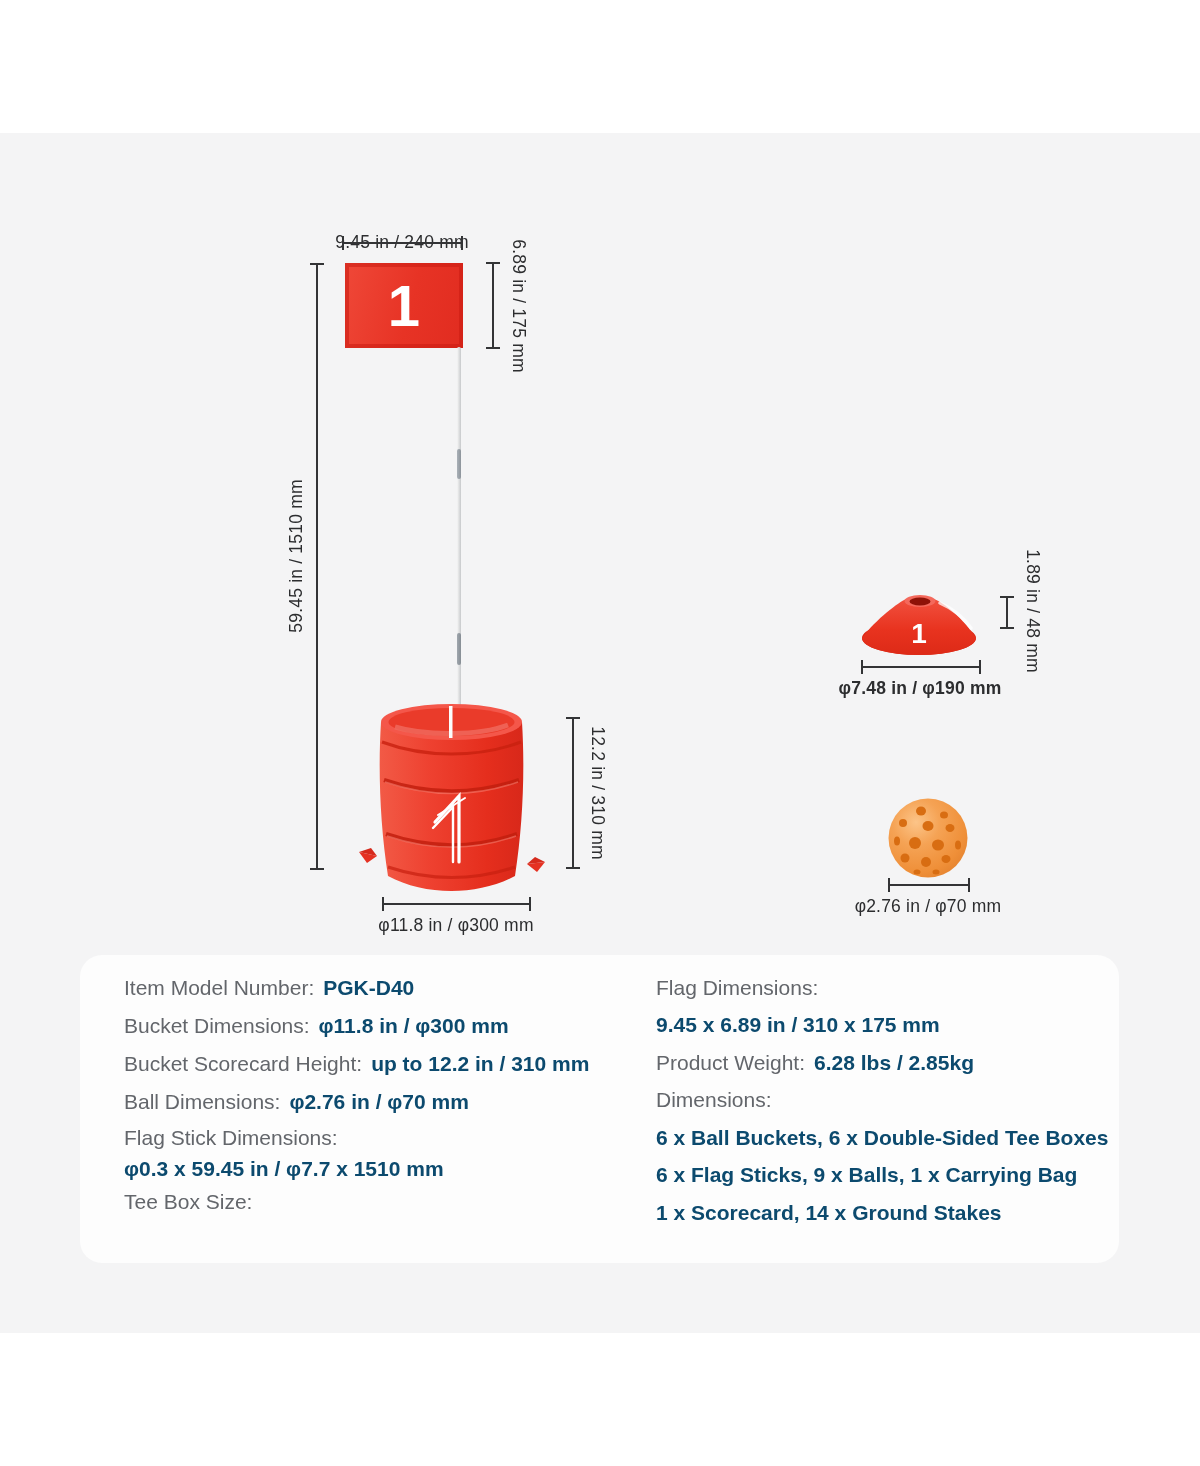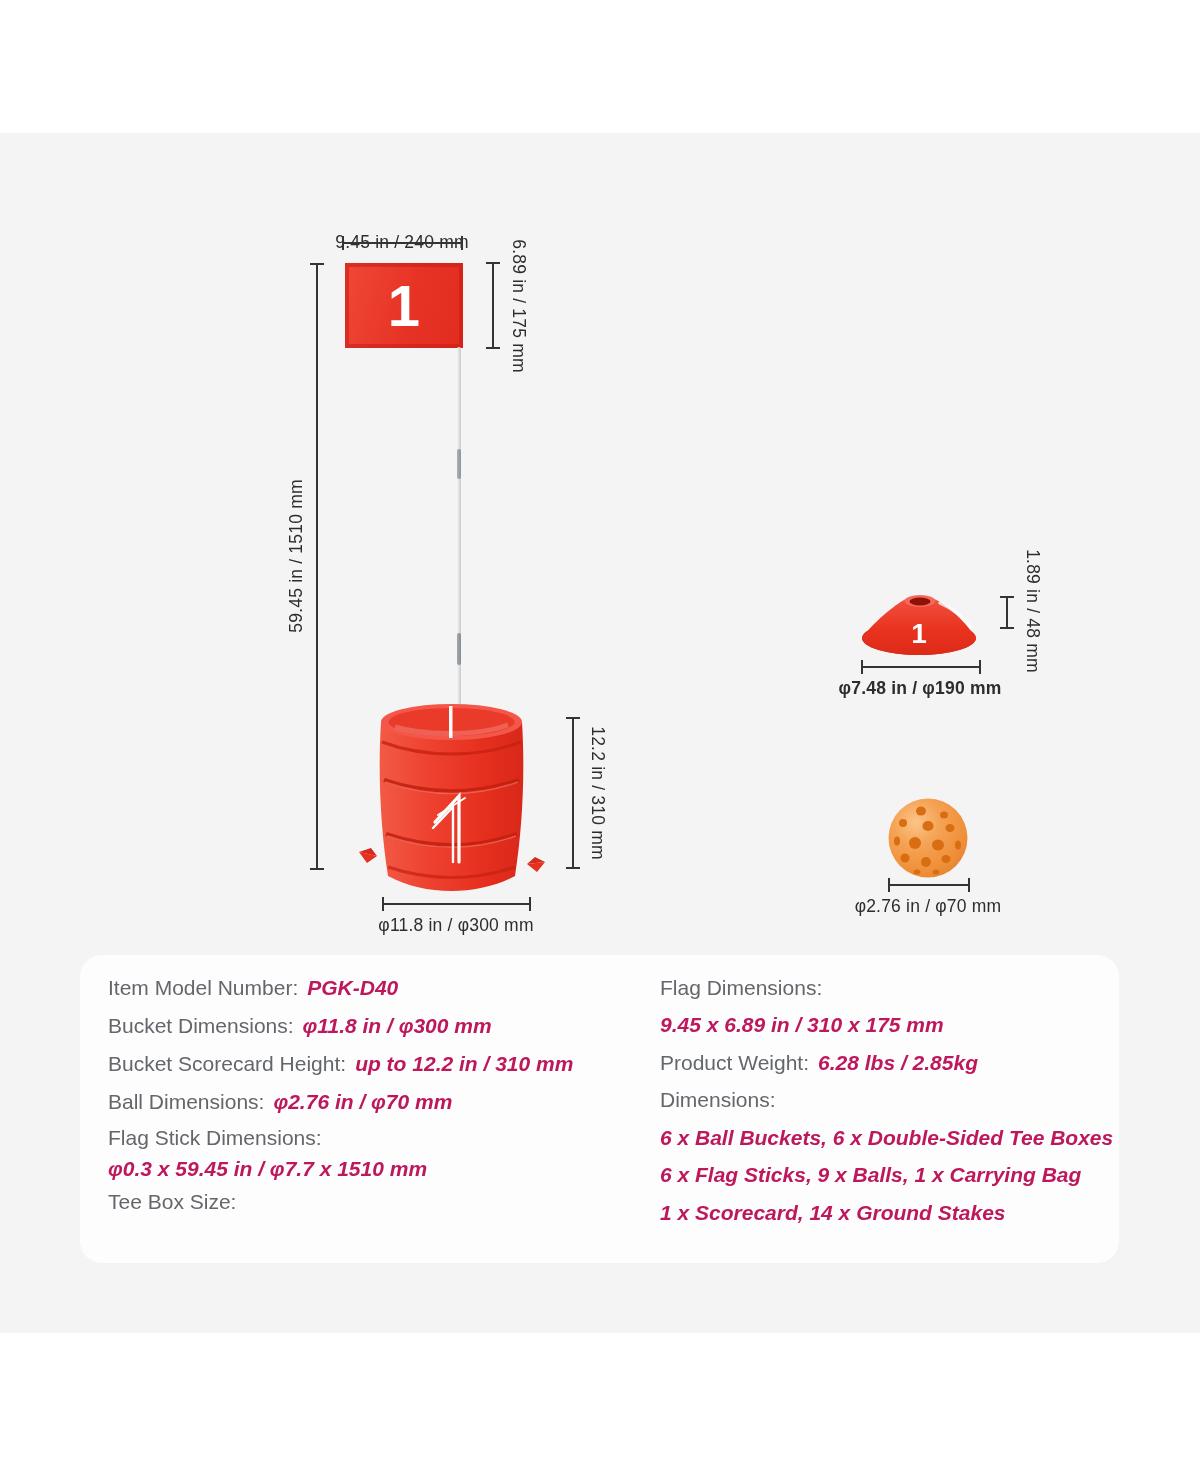--- a/index.html
+++ b/index.html
@@ -40,30 +40,30 @@
   .joint-1 { top:449px; height:30px; background:linear-gradient(to right,#aab1b8,#8d949b); }
   .joint-2 { top:633px; height:32px; background:linear-gradient(to right,#a0a7ae,#868d94); }
 
   svg { position:absolute; overflow:visible; }
 
   
   .spec-panel {
     position:absolute; left:80px; top:955px; width:1039px; height:308px;
     background:#fdfdfd; border-radius:22px;
   }
-  .spec-col { position:absolute; top:14px; }
+  .spec-col { position:absolute; top:14px;margin-left:16px; }
   .col-left { left:28px; }
-  .col-right { left:580px; }
+  .col-right { left:560px; }
   .spec-row { height:38px; display:flex; align-items:center; font-size:21px; white-space:nowrap; }
   .col-right .spec-row { height:37.5px; }
   .spec-row.tight { height:28px; }
   .spec-row.small-gap { height:34px; }
   .spec-label { color:#63666b; }
   .spec-label:not(:empty) { margin-right:9px; }
-  .spec-value { color:#be185d; font-weight:bold;font-style:italic; }
+  .spec-value { color:#0c4a6e; font-weight:bold; }
 </style>
 </head>
 <body>
 
 <div class="gray-band"></div>
 
 <div class="dim-label center-x" style="left:402px; top:212px;margin-top:20px;">9.45 in / 240 mm</div>
 <div class="h-dim" style="left:343px; top:242px; width:119px;"></div>
 
 <div class="flag">

